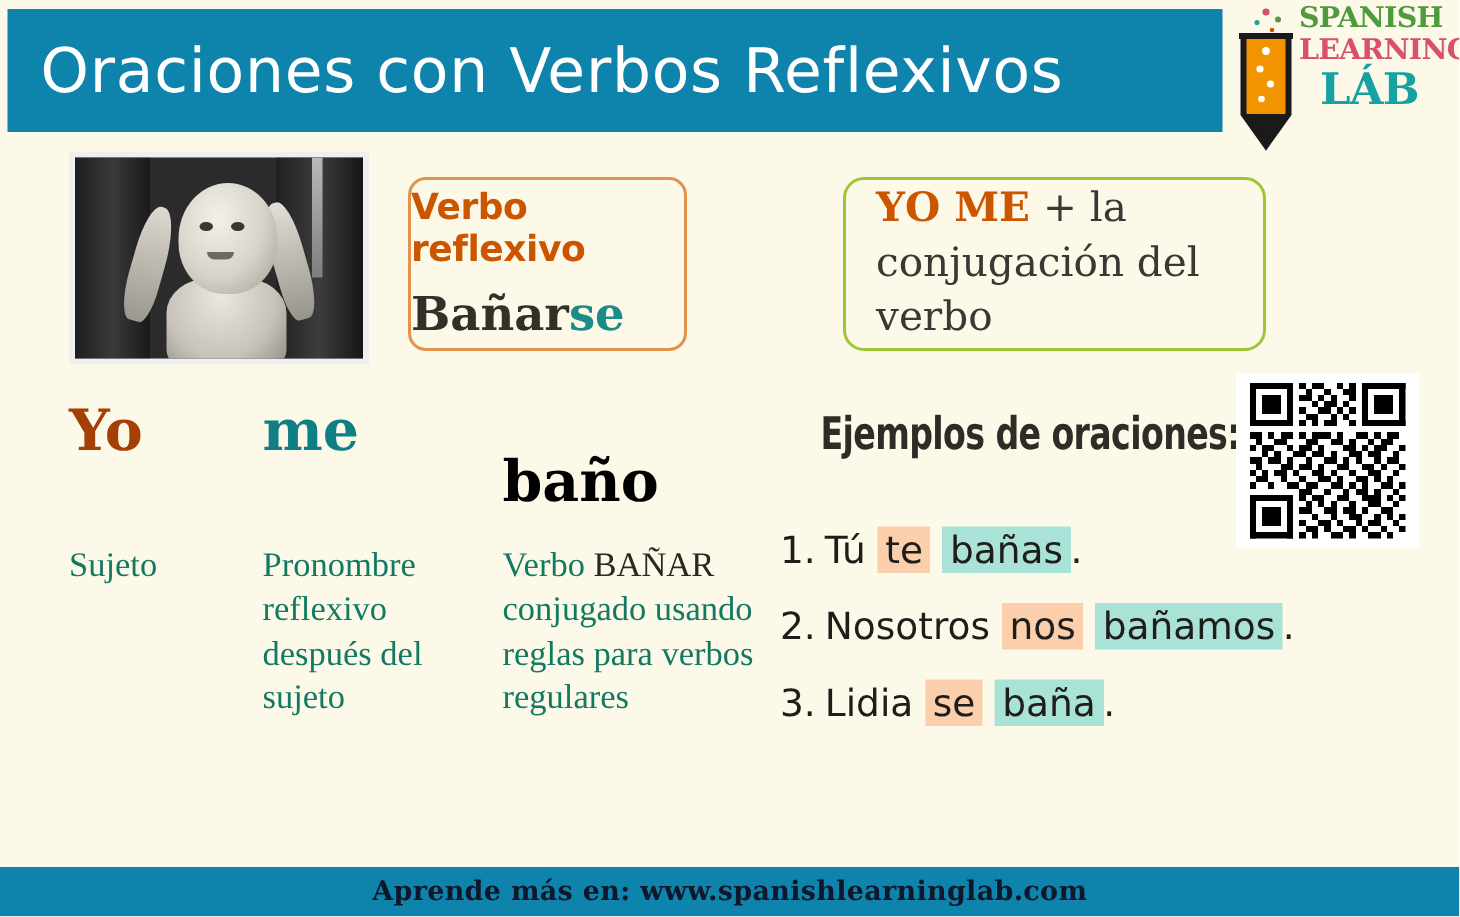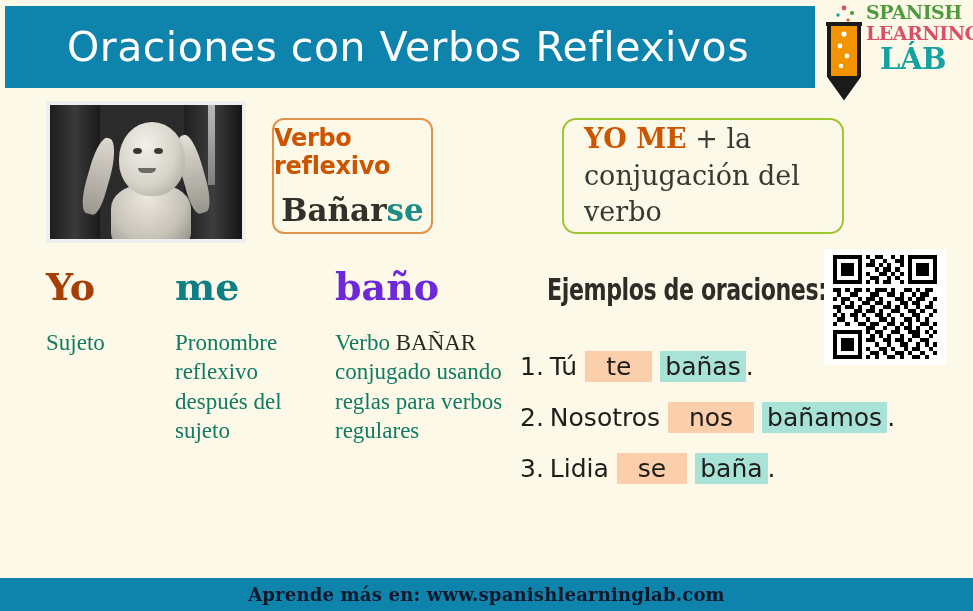--- a/index.html
+++ b/index.html
@@ -28,21 +28,20 @@
     align-items: center;
   }
   .header-title {
     color: #FFFFFF;
     font-family: "DejaVu Sans", sans-serif;
     font-size: 41px;
     font-weight: 400;
     letter-spacing: 0.5px;
     padding-left: 22px;
     white-space: nowrap;
-    margin-left: 40px;
   }
 
   
   .logo {
     position: absolute;
     left: 818px;
     top: 2px;
     width: 153px;
     height: 104px;
   }
@@ -104,28 +103,27 @@
   .ph-eye.l { left:43%; top:32%; }
   .ph-eye.r { left:54%; top:32%; }
   .ph-mouth { position:absolute; left:46%; top:47%; width:18px; height:5px;
     background:#6e6a63; border-radius:0 0 10px 10px; }
 
   
   .box-verb {
     position: absolute;
     left: 272px;
     top: 118px;
-    width: 161px;
+    width: 186px;
     height: 116px;
     border: 2px solid #E2934F;
     border-radius: 12px;
     box-sizing: border-box;
     display: flex;
     flex-direction: column;
-    align-items: center;
     justify-content: center;
     background: #FCF9E9;
   }
   .box-verb-title {
     color: #CC5500;
     font-family: "DejaVu Sans", sans-serif;
     font-weight: bold;
     font-size: 24px;
     letter-spacing: -0.3px;
   }
@@ -180,21 +178,21 @@
   .struct-col.c3 { width: 185px; }
 
   .struct-big {
     font-family: "DejaVu Serif", serif;
     font-weight: bold;
     font-size: 38px;
     line-height: 1.0;
   }
   .big-yo { color: #A63F06; }
   .big-me { color: #0F7F85; }
-  .big-bano { color: #6d28d9; }
+  .big-bano { color: #000000; margin-top: 34px; }
 
   .struct-desc {
     font-family: "Liberation Serif", serif;
     font-size: 23px;
     color: #127A62;
     line-height: 1.28;
     margin-top: 22px;
   }
   .struct-desc .dark { color: #2A2822; }
 
@@ -221,21 +219,21 @@
   .ex-line {
     font-family: "DejaVu Sans", sans-serif;
     font-size: 25px;
     color: #1F1D19;
     margin-bottom: 22px;
     white-space: nowrap;
   }
   .ex-num { margin-right: 6px; }
   .hl-pron {
     background: #FBCFAC;
-    padding: 1px 21px;
+    padding: 1px 5px;
     margin-top: 36px;
   }
   .hl-verb {
     background: #A9E2D6;
     padding: 1px 5px;
   }
 
   
   .qr-wrap {
     position: absolute;

